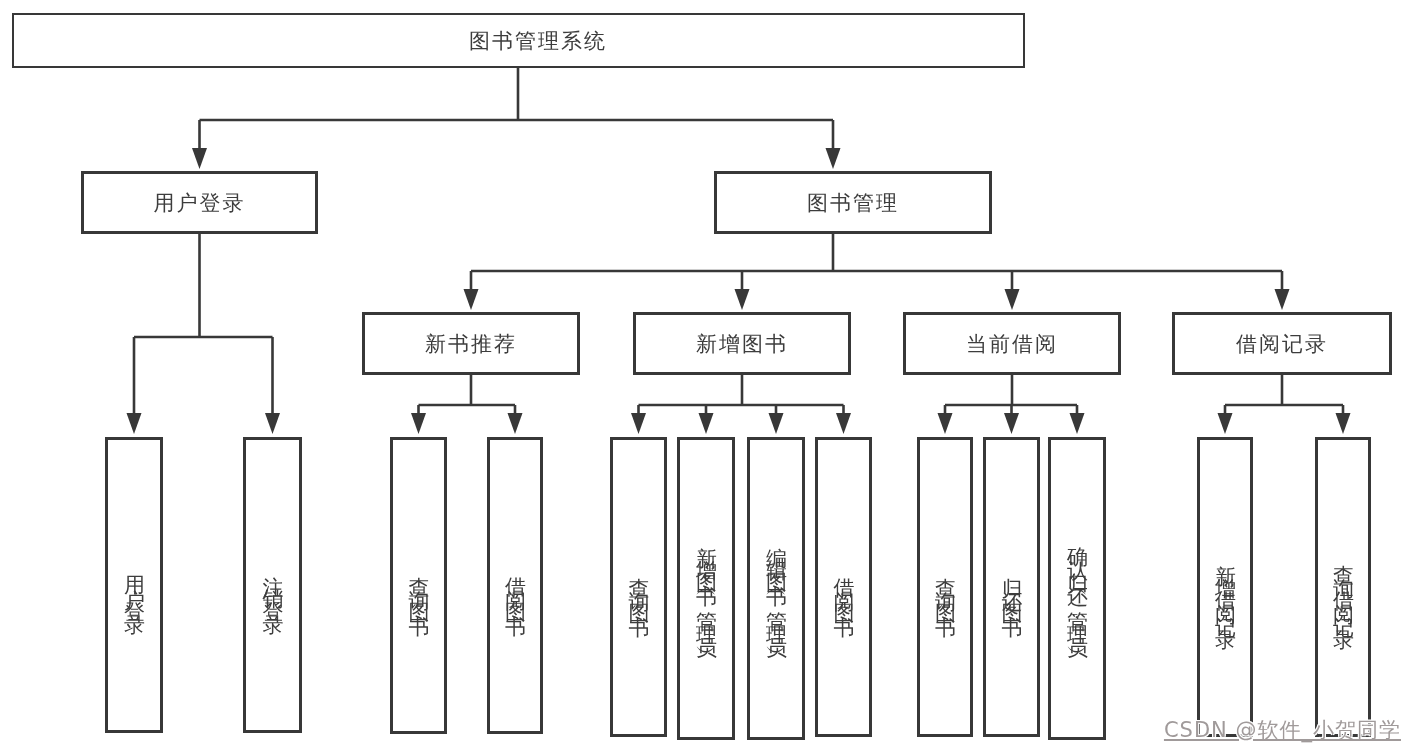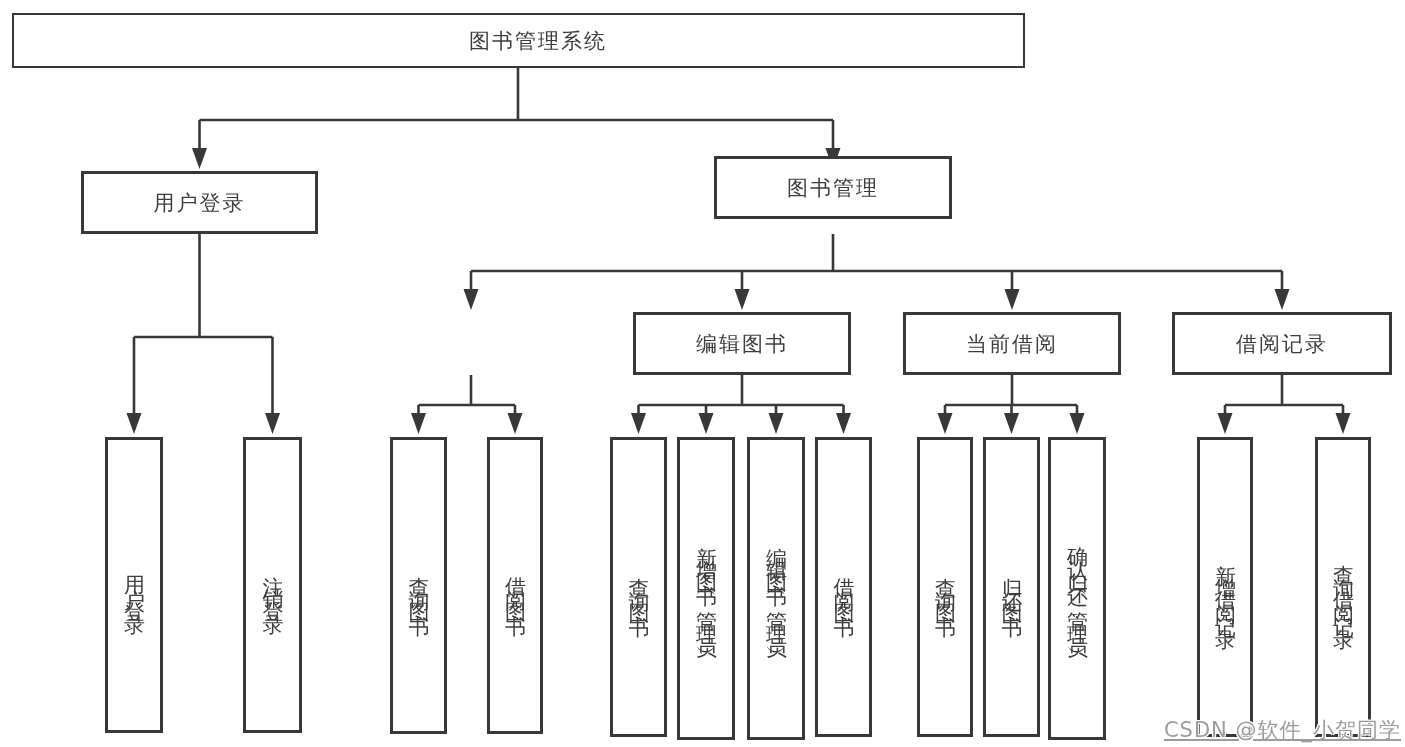--- a/index.html
+++ b/index.html
@@ -73,26 +73,29 @@
     <polygon class="head" points="1335.5,413 1350.5,413 1343,434"></polygon>
   </svg>
 
   <div class="node h root" style="left:12px;top:13px;width:1013px;height:55px">
     <span class="lbl">图书管理系统</span>
   </div>
 
   <div class="node h" style="left:81px;top:171px;width:237px;height:63px">
     <span class="lbl">用户登录</span>
   </div>
-  <div class="node h" style="left:714px;top:156px;width:238px;height:63px">
+  <div class="node h" style="left:714px;top:171px;width:278px;height:63px">
     <span class="lbl">图书管理</span>
   </div>
 
+  <div class="node h" style="left:362px;top:312px;width:218px;height:63px">
+    <span class="lbl">新书推荐</span>
+  </div>
   <div class="node h" style="left:633px;top:312px;width:218px;height:63px">
-    <span class="lbl">编辑图书</span>
+    <span class="lbl">新增图书</span>
   </div>
   <div class="node h" style="left:1172px;top:312px;width:220px;height:63px">
     <span class="lbl">借阅记录</span>
   </div>
   <div class="node h" style="left:903px;top:312px;width:218px;height:63px">
     <span class="lbl">当前借阅</span>
   </div>
 
   <div class="node v" style="left:105px;top:437px;width:58px;height:296px">
     <span class="lbl">用户登录</span>

